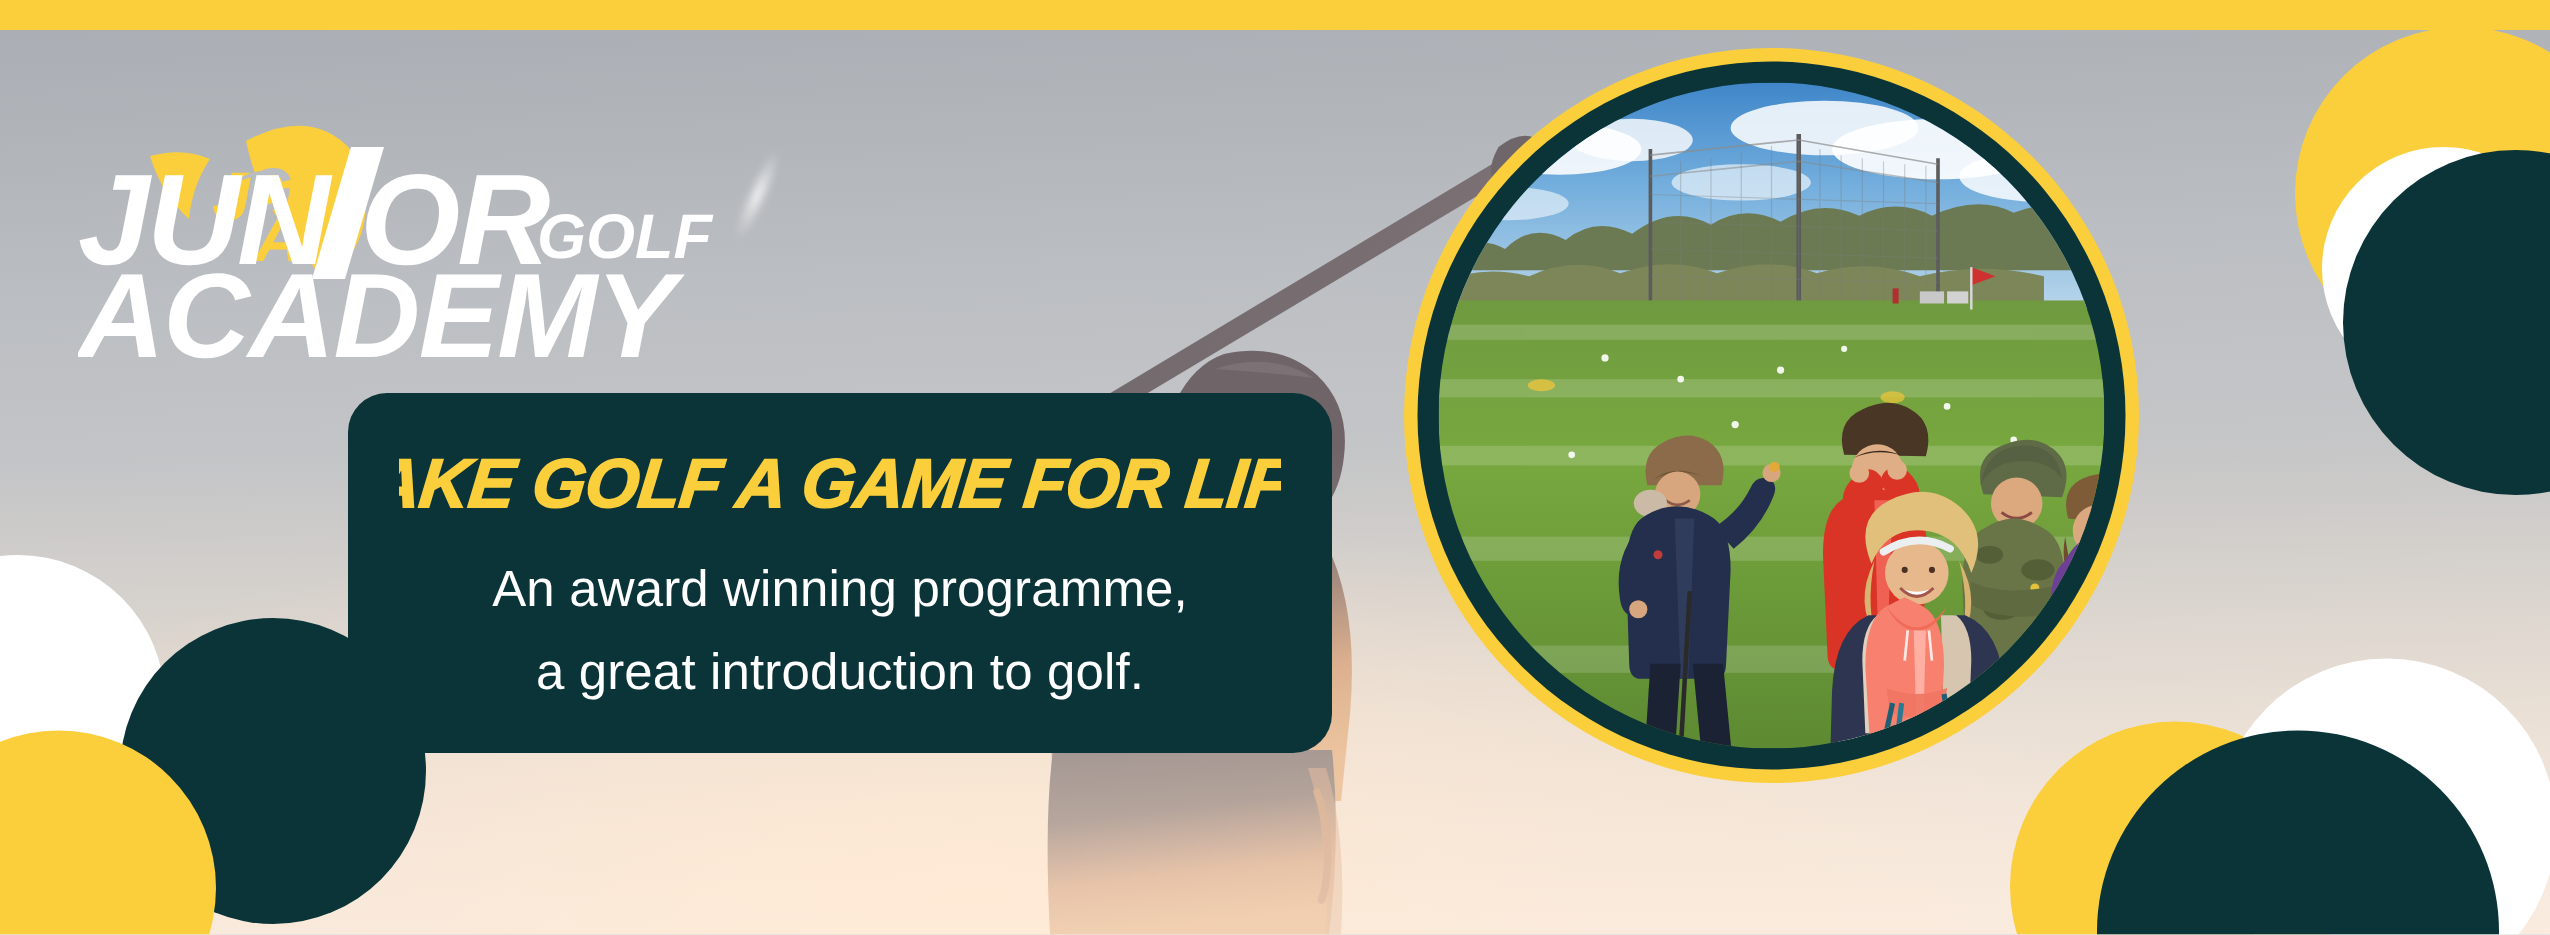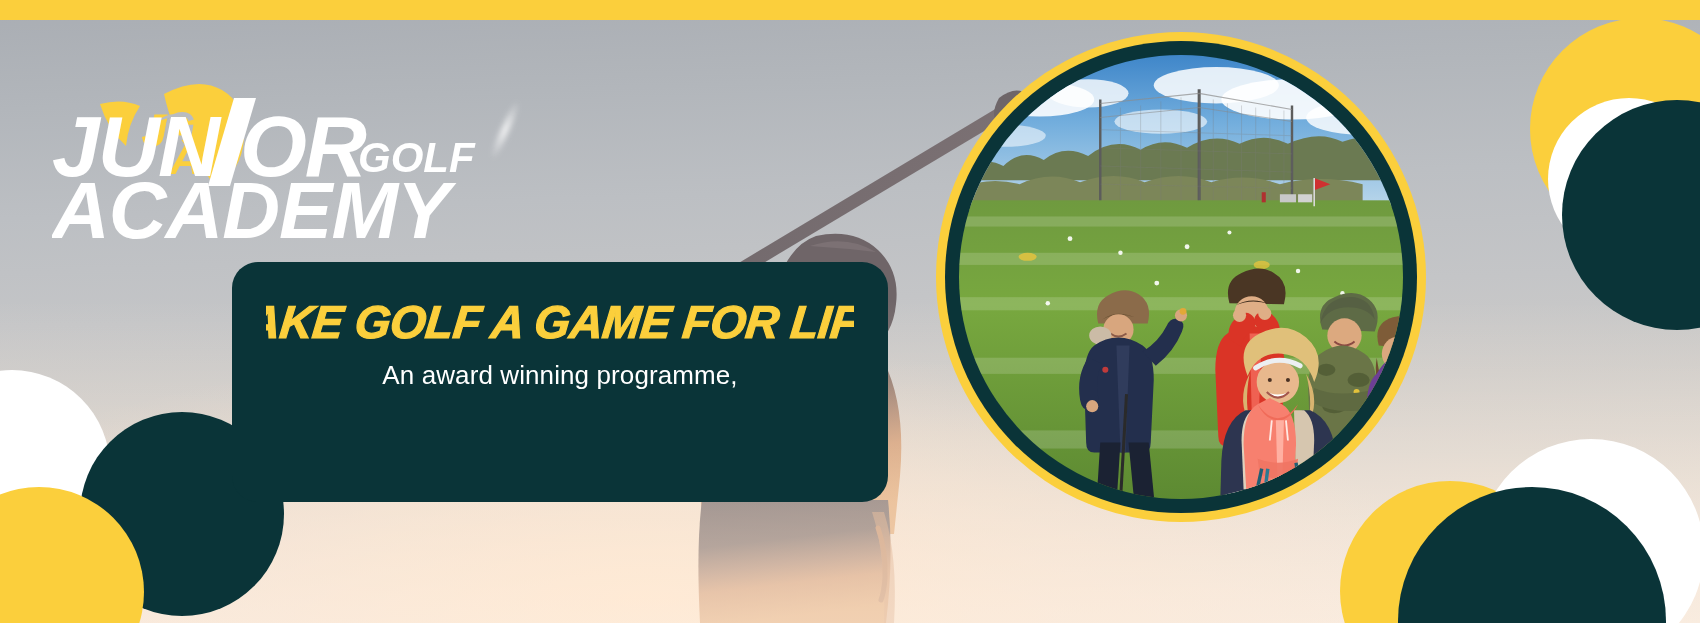--- a/index.html
+++ b/index.html
@@ -138,24 +138,25 @@
     text-align: center;
   }
   .card-headline-wrap {
     width: 100%;
     height: 66px;
     position: relative;
   }
   .card-headline-wrap svg { display: block; width: 100%; height: 100%; }
   .card-body {
     color: #ffffff;
-    font-size: 26px;
+    font-size: 34px;
     line-height: 1.63;
     font-weight: 400;
     letter-spacing: 0.1px;
+    margin-top: 12px;
   }
   .card-body div { white-space: nowrap; }
 </style>
 </head>
 <body>
 
 <div class="banner">
 
   <div class="bg-sky"></div>
   <div class="flare"></div>
@@ -472,16 +473,17 @@
   </div>
 
   <div class="card">
     <div class="card-headline-wrap">
       <svg viewBox="0 0 588 66" preserveAspectRatio="xMidYMid meet" aria-hidden="true">
         <text x="294" y="50" text-anchor="middle" font-family="Liberation Sans, sans-serif" font-size="46" font-weight="bold" font-style="italic" letter-spacing="-0.5" fill="#fbcf3c" stroke="#fbcf3c" stroke-width="1.2" transform="skewX(-6)">MAKE GOLF  A GAME FOR LIFE!</text>
       </svg>
     </div>
     <div class="card-body">
       <div>An award winning programme,</div>
+      <div>a great introduction to golf.</div>
     </div>
   </div>
 
 </div>
 
 </body></html>

